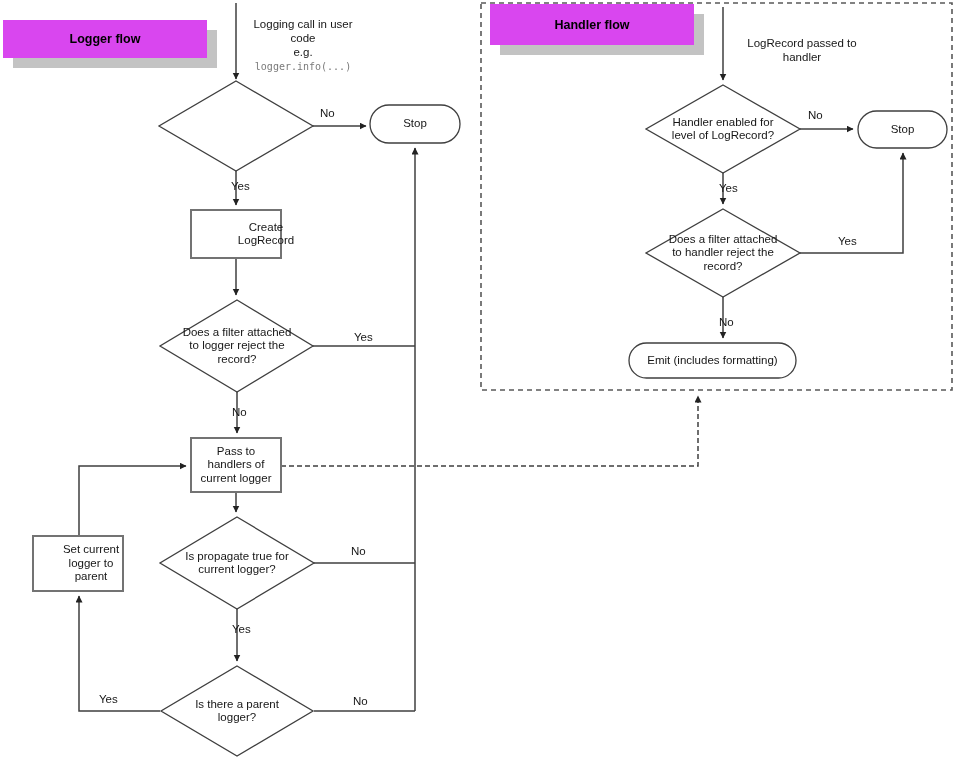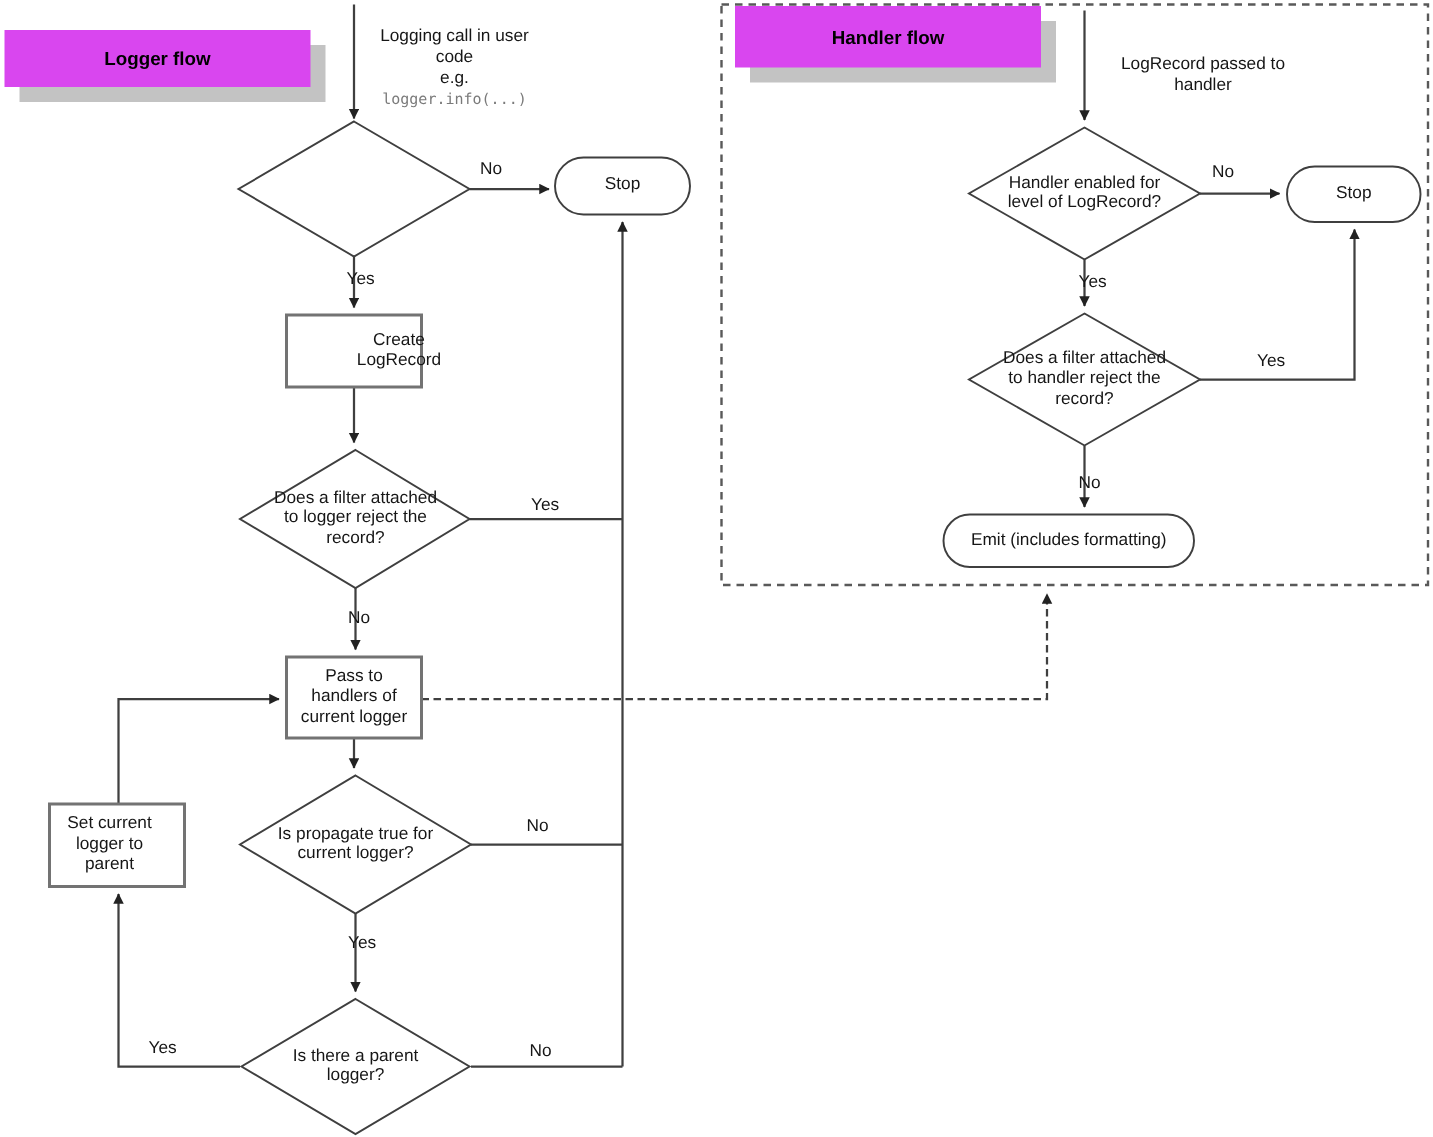--- a/index.html
+++ b/index.html
@@ -105,21 +105,21 @@
   <div class="node-text" style="left:162px; top:316px; width:150px; height:60px;">Does a filter attached
 to logger reject the
 record?</div>
   <div class="node-text" style="left:191px; top:438px; width:90px; height:54px;">Pass to
 handlers of
 current logger</div>
   <div class="node-text" style="left:162px; top:533px; width:150px; height:60px;">Is propagate true for
 current logger?</div>
   <div class="node-text" style="left:162px; top:686px; width:150px; height:50px;">Is there a parent
 logger?</div>
-  <div class="node-text" style="left:33px; top:536px; width:80px; height:55px;">Set current
+  <div class="node-text" style="left:51px; top:536px; width:80px; height:55px;">Set current
 logger to parent</div>
 
   <div class="node-text" style="left:648px; top:99px; width:150px; height:60px;">Handler enabled for
 level of LogRecord?</div>
   <div class="node-text" style="left:858px; top:111px; width:89px; height:37px;">Stop</div>
   <div class="node-text" style="left:648px; top:223px; width:150px; height:60px;">Does a filter attached
 to handler reject the
 record?</div>
   <div class="node-text" style="left:629px; top:343px; width:167px; height:35px;">Emit (includes formatting)</div>
 

